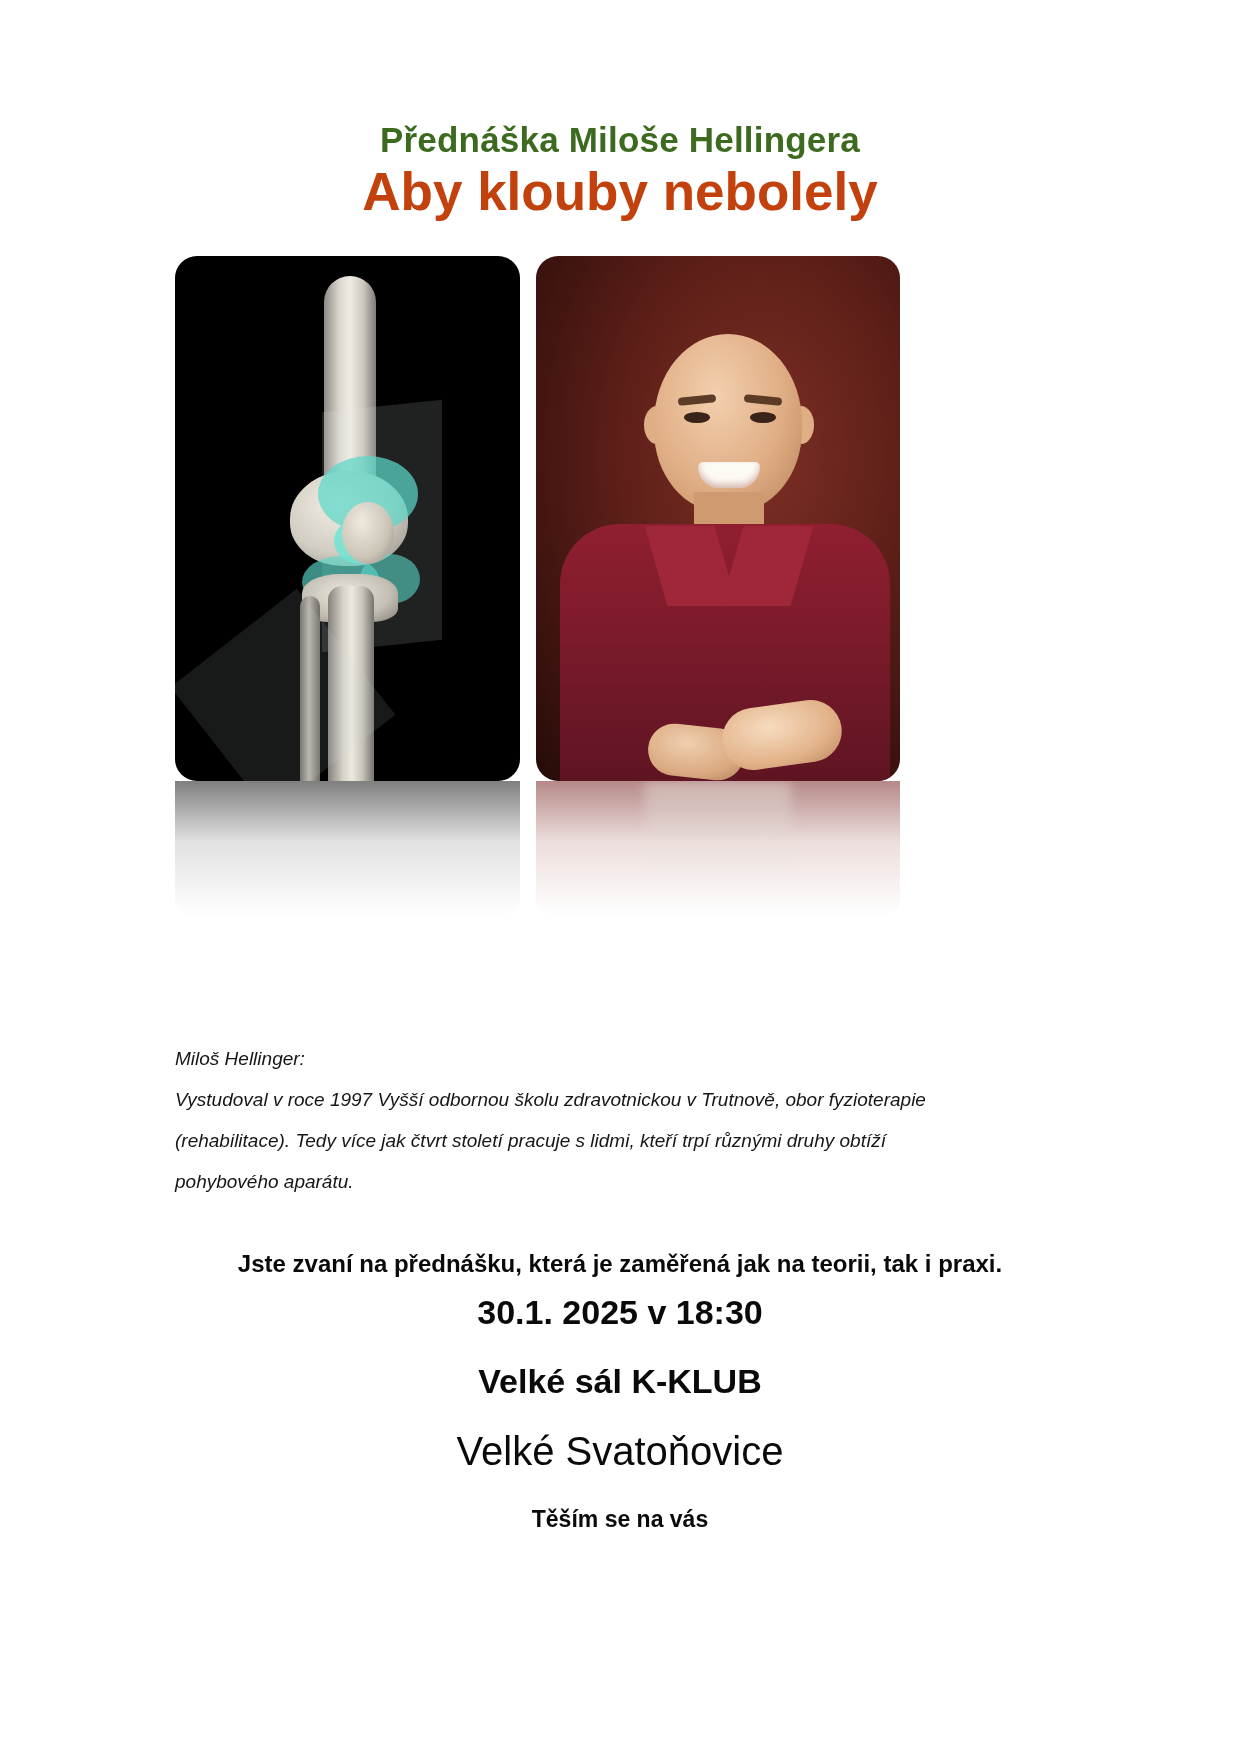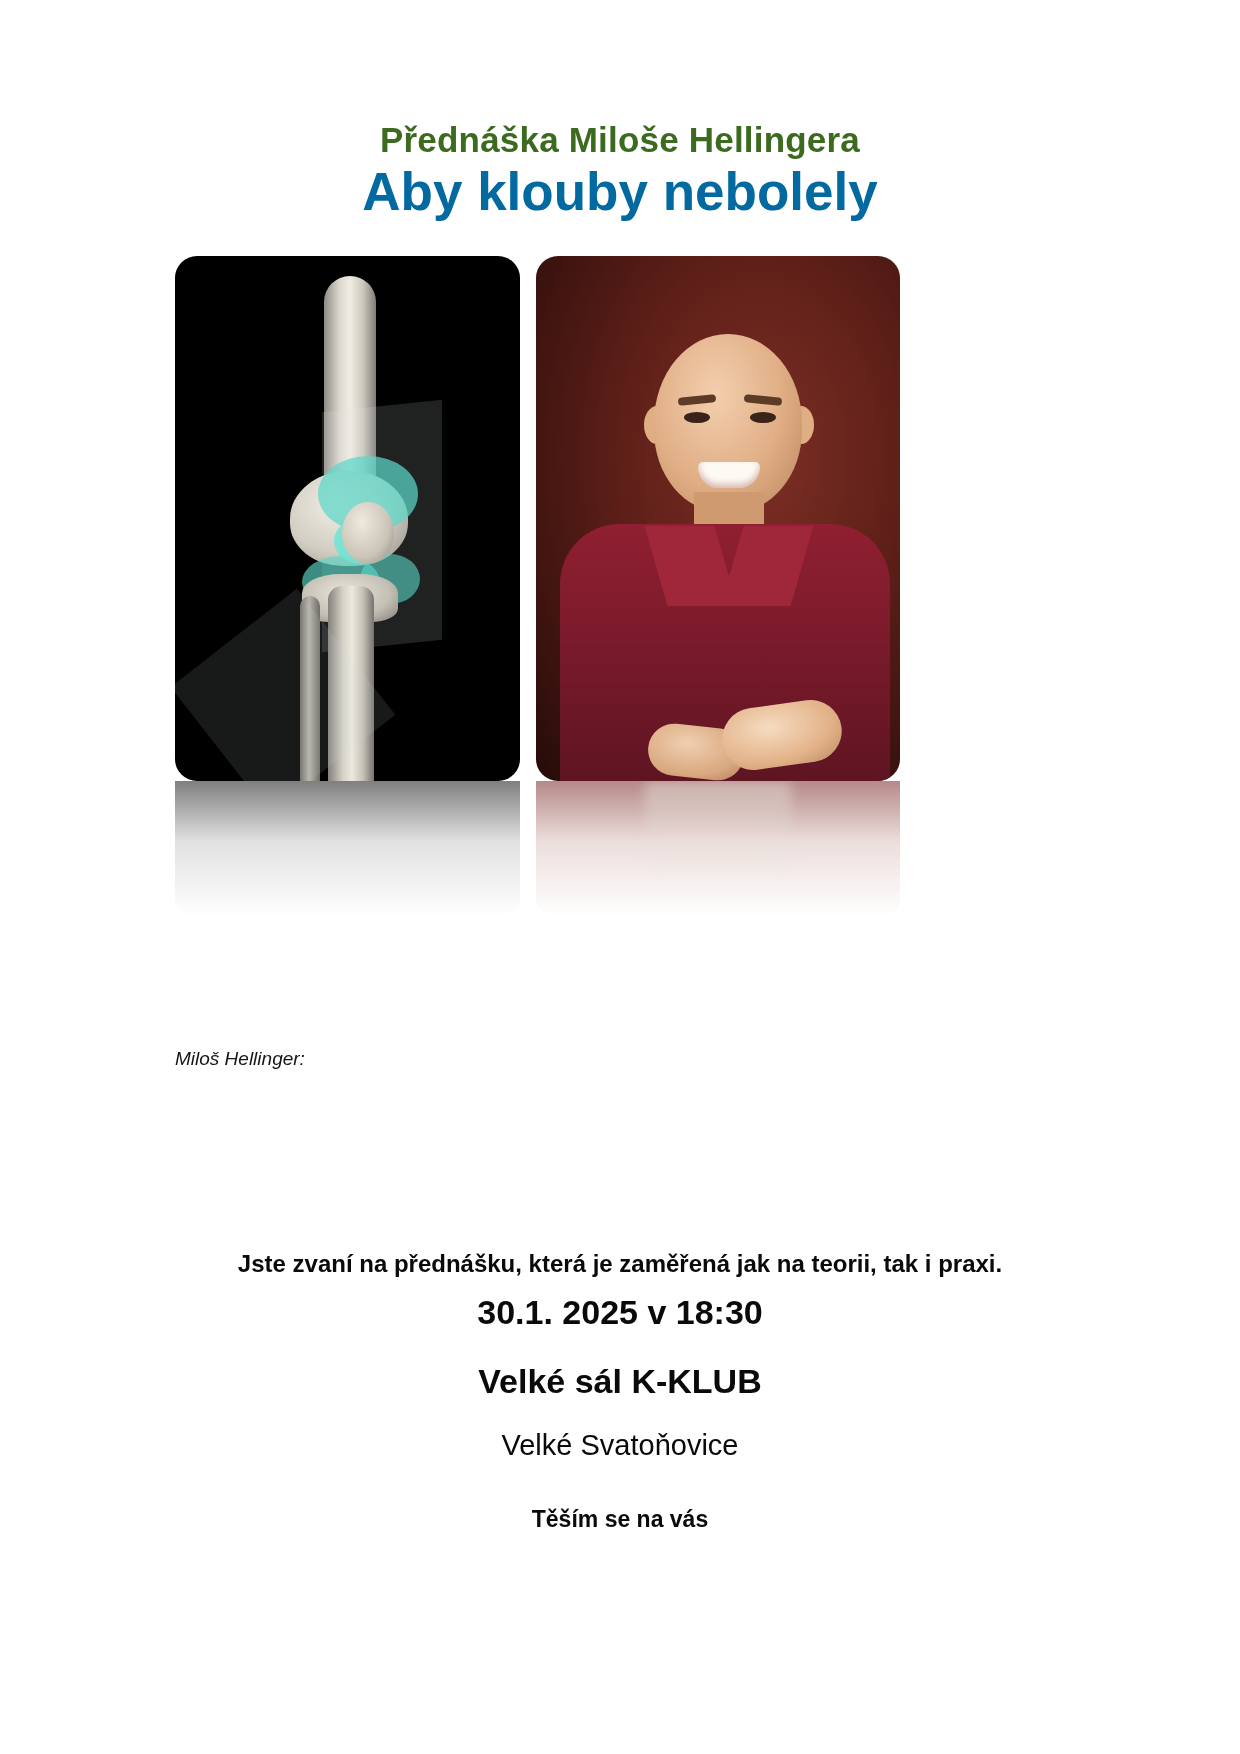--- a/index.html
+++ b/index.html
@@ -34,21 +34,21 @@
   .title-small {
     font-size: 35px;
     font-weight: bold;
     color: #3c6b1f;
     letter-spacing: 0.2px;
     line-height: 1.15;
   }
   .title-large {
     font-size: 53px;
     font-weight: bold;
-    color: #0369a1;
+    color: #c2410c;
     line-height: 1.12;
     margin-top: 2px;
   }
 
   
   .images-row {
     position: absolute;
     top: 256px;
     left: 175px;
     width: 725px;
@@ -373,24 +373,24 @@
     color: #0a0a0a;
     margin-bottom: 30px;
   }
   .invite-venue {
     font-size: 34px;
     font-weight: bold;
     color: #0a0a0a;
     margin-bottom: 28px;
   }
   .invite-town {
-    font-size: 29px;
+    font-size: 40px;
     font-weight: normal;
     color: #0a0a0a;
-    margin-bottom: 44px;
+    margin-bottom: 32px;
   }
   .invite-closing {
     font-size: 23px;
     font-weight: bold;
     color: #0a0a0a;
   }
 </style>
 </head>
 <body>
 
@@ -440,20 +440,21 @@
 
   <div class="reflections">
     <div class="refl refl-knee"></div>
     <div class="refl refl-portrait">
       <div class="refl-streak"></div>
     </div>
   </div>
 
   <div class="bio">
     <p class="bio-name">Miloš Hellinger:</p>
+    <p class="bio-text">Vystudoval v roce 1997 Vyšší odbornou školu zdravotnickou v Trutnově, obor fyzioterapie (rehabilitace). Tedy více jak čtvrt století pracuje s lidmi, kteří trpí různými druhy obtíží pohybového aparátu.</p>
   </div>
 
   <div class="invite">
     <div class="invite-line">Jste zvaní na přednášku, která je zaměřená jak na teorii, tak i praxi.</div>
     <div class="invite-date">30.1. 2025 v 18:30</div>
     <div class="invite-venue">Velké sál K-KLUB</div>
     <div class="invite-town">Velké Svatoňovice</div>
     <div class="invite-closing">Těším se na vás</div>
   </div>
 

